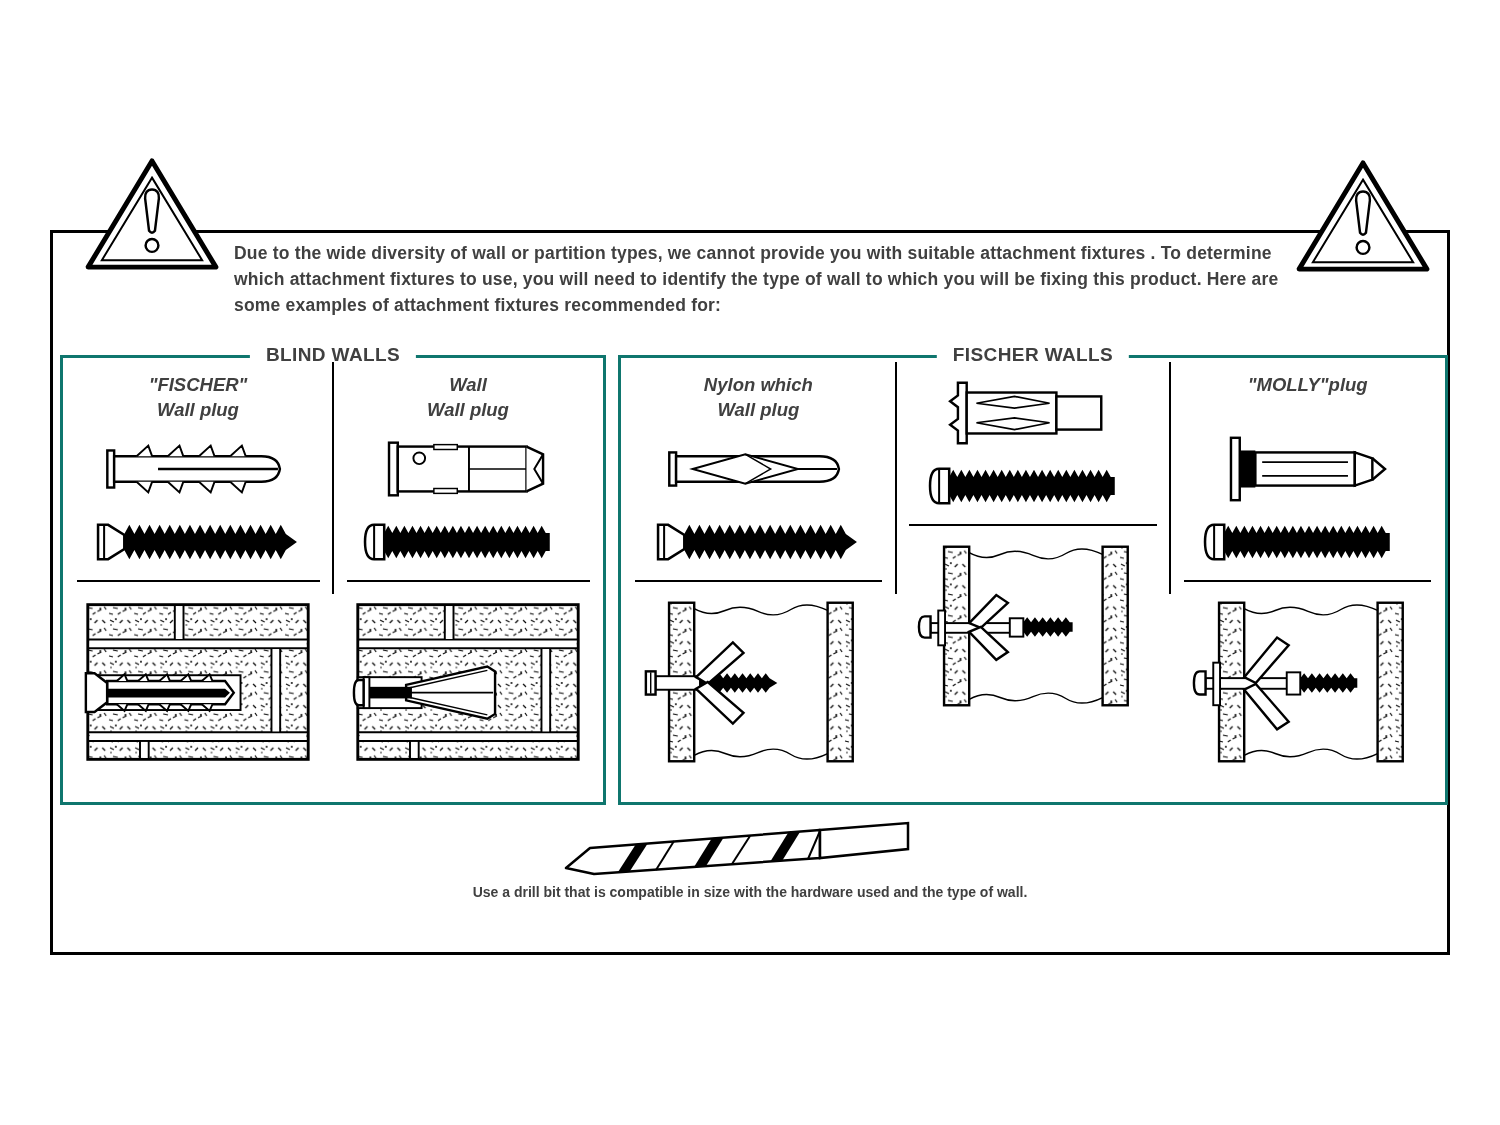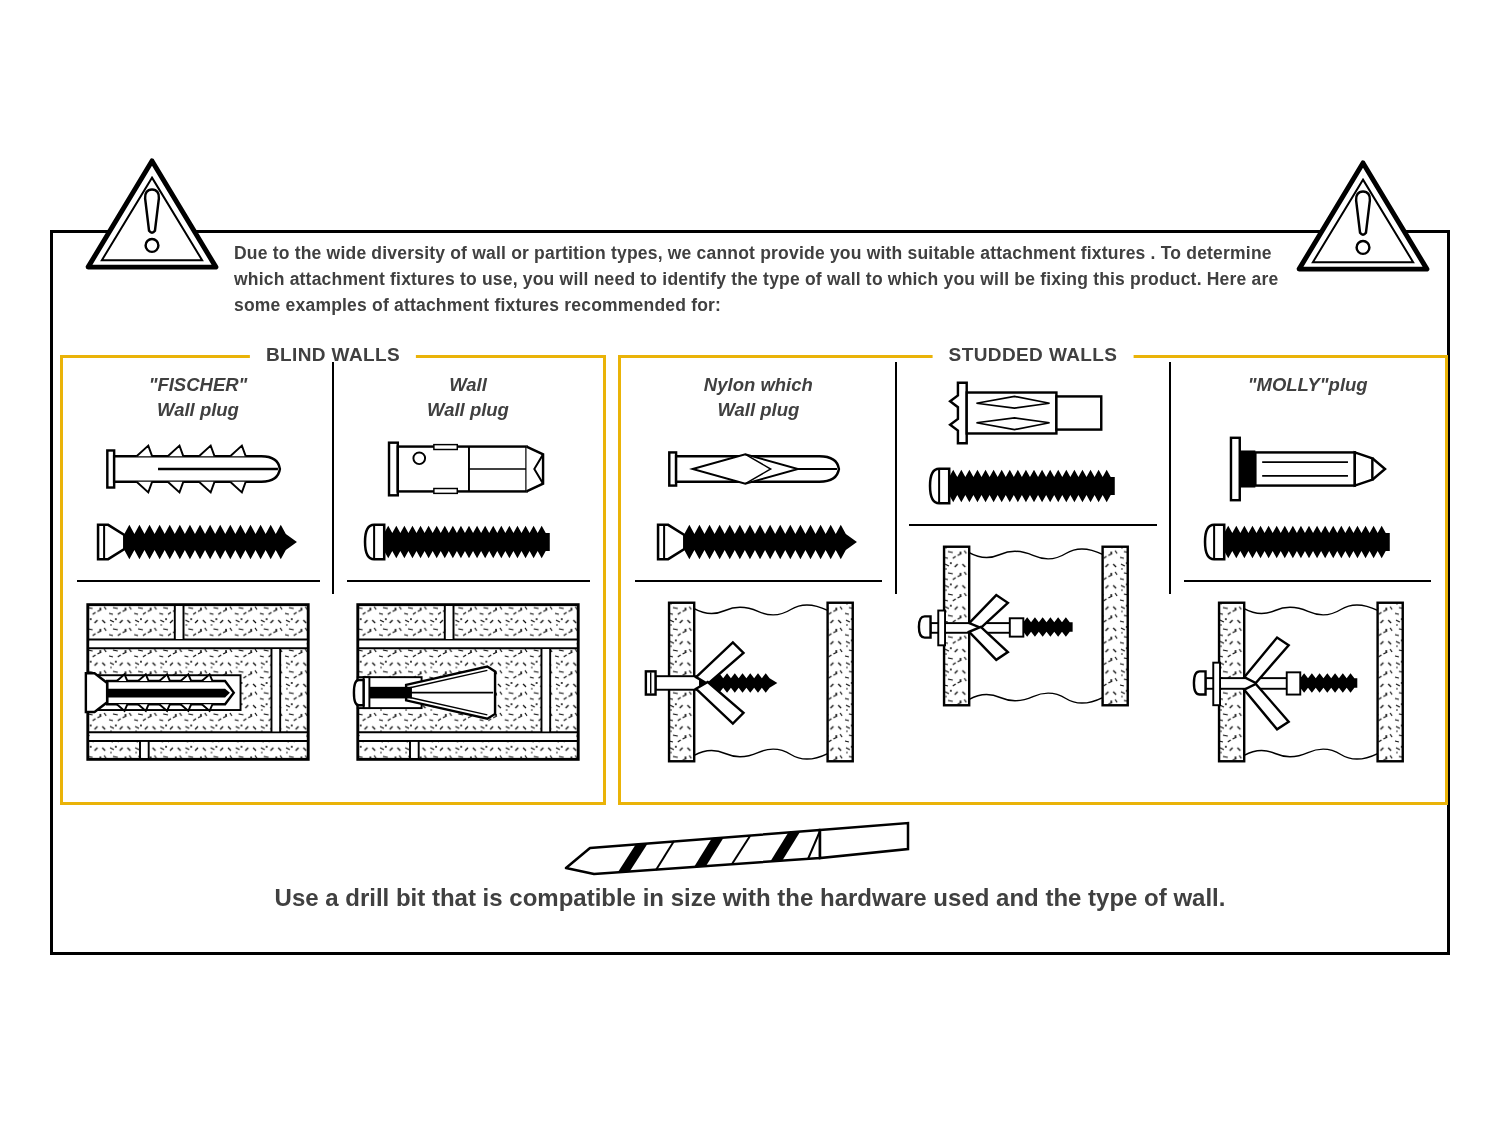--- a/index.html
+++ b/index.html
@@ -38,21 +38,21 @@
     position: absolute;
     width: 140px;
     height: 118px;
     z-index: 2;
   }
   .warning svg { width: 100%; height: 100%; display: block; }
   .warning-left  { left: 82px;  top: 156px; }
   .warning-right { left: 1293px; top: 158px; }
   .wall-box {
     position: absolute;
-    border: 3px solid #eab308;
+    border: 3px solid #0f766e;
     background: #fff;
     z-index: 2;
   }
   .wall-box.blind   { left: 60px;  top: 355px; width: 546px; height: 450px; }
   .wall-box.studded { left: 618px; top: 355px; width: 830px; height: 450px; }
   .wall-title {
     position: absolute;
     top: -14px;
     left: 50%;
     transform: translateX(-50%);
@@ -102,21 +102,21 @@
     z-index: 2;
   }
   .drill svg { width: 100%; height: 100%; display: block; }
   .caption {
     position: absolute;
     left: 50px;
     top: 884px;
     width: 1400px;
     text-align: center;
     font-weight: 700;
-    font-size: 24px;
+    font-size: 14px;
     z-index: 3;
   }
 </style>
 </head>
 <body>
 
 <div class="page">
 
   <svg width="0" height="0" style="position:absolute" aria-hidden="true">
     <defs>
@@ -335,21 +335,21 @@
         <div class="hline"></div>
         <svg class="section-svg" viewBox="0 0 240 180">
             <use href="#sec-blind-metal"></use>
           </svg>
       </div>
 
     </div>
   </section>
 
   <section class="wall-box studded">
-    <div class="wall-title">STUDDED WALLS</div>
+    <div class="wall-title">FISCHER WALLS</div>
     <div class="cols">
 
       <div class="col">
         <div class="col-title">
           <span>Nylon which</span>
           <span>Wall plug</span>
         </div>
         <svg class="plug-svg" viewBox="0 0 210 80">
             <use href="#plug-winged"></use>
           </svg>

